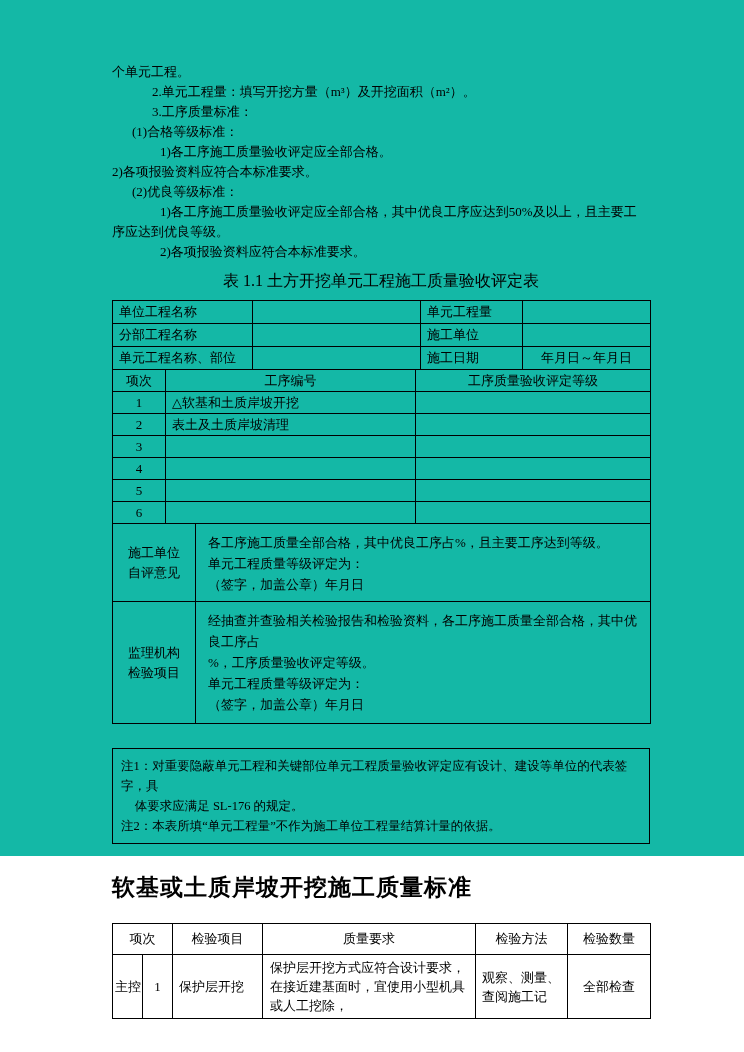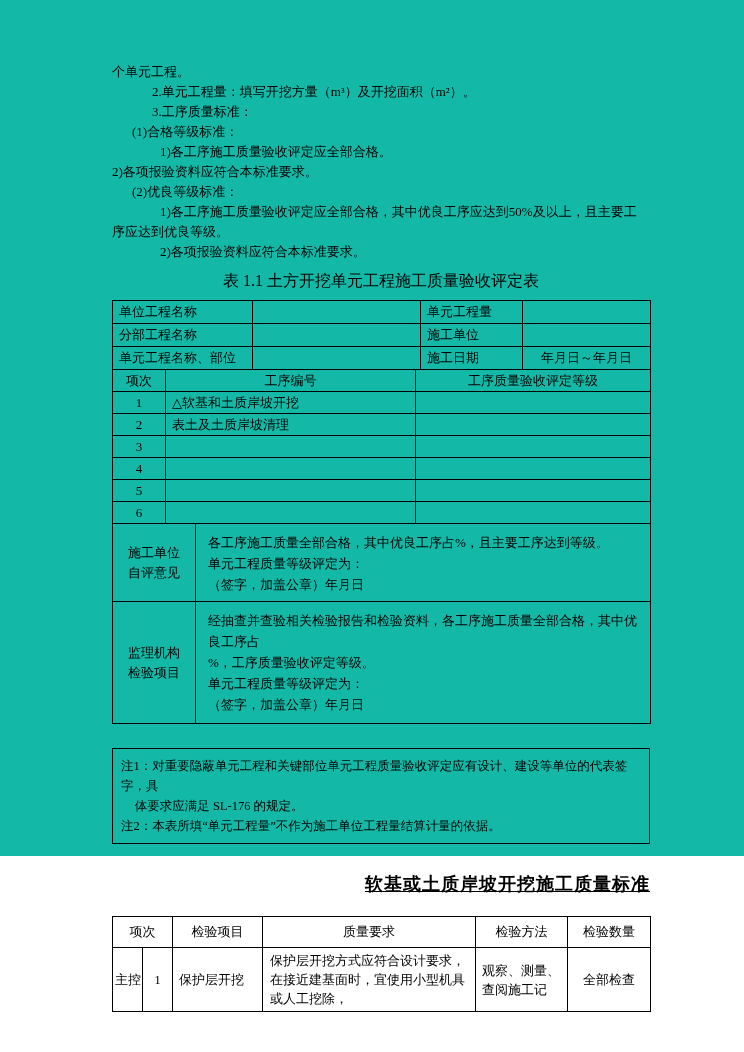--- a/index.html
+++ b/index.html
@@ -14,21 +14,21 @@
 
   
   .intro { font-size:13px; line-height:20px; }
   .intro .line { white-space:pre-wrap; }
   .ind-a { margin-left:40px; }
   .ind-b { margin-left:20px; }
   .ind-c { margin-left:48px; }
 
   
   .t1-title { font-size:16px; font-weight:normal; margin:9px 0 8px 0;text-align:center; }
-  .t2-title { font-size:18px; font-weight:bold; text-align:right; margin:28px 0 20px 0; letter-spacing:1px;text-decoration:underline; }
+  .t2-title { font-size:23px; font-weight:bold; text-align:left; margin:28px 0 20px 0; letter-spacing:1px; }
 
   
   table { border-collapse:collapse; table-layout:fixed; width:538px; font-size:13px;border-radius:30px; }
   td { border:1px solid #000; vertical-align:middle; overflow:hidden; }
   .t1b, .t1c { margin-top:-1px; }
   .t1a td { height:23px; padding:1px 6px; }
   .t1a td.val { padding:1px 4px; }
   .t1a td.valc { text-align:center; }
   .t1b td { height:22px; padding:1px 6px; }
   .t1b tr.hdr td { text-align:center; padding:1px 2px; }

